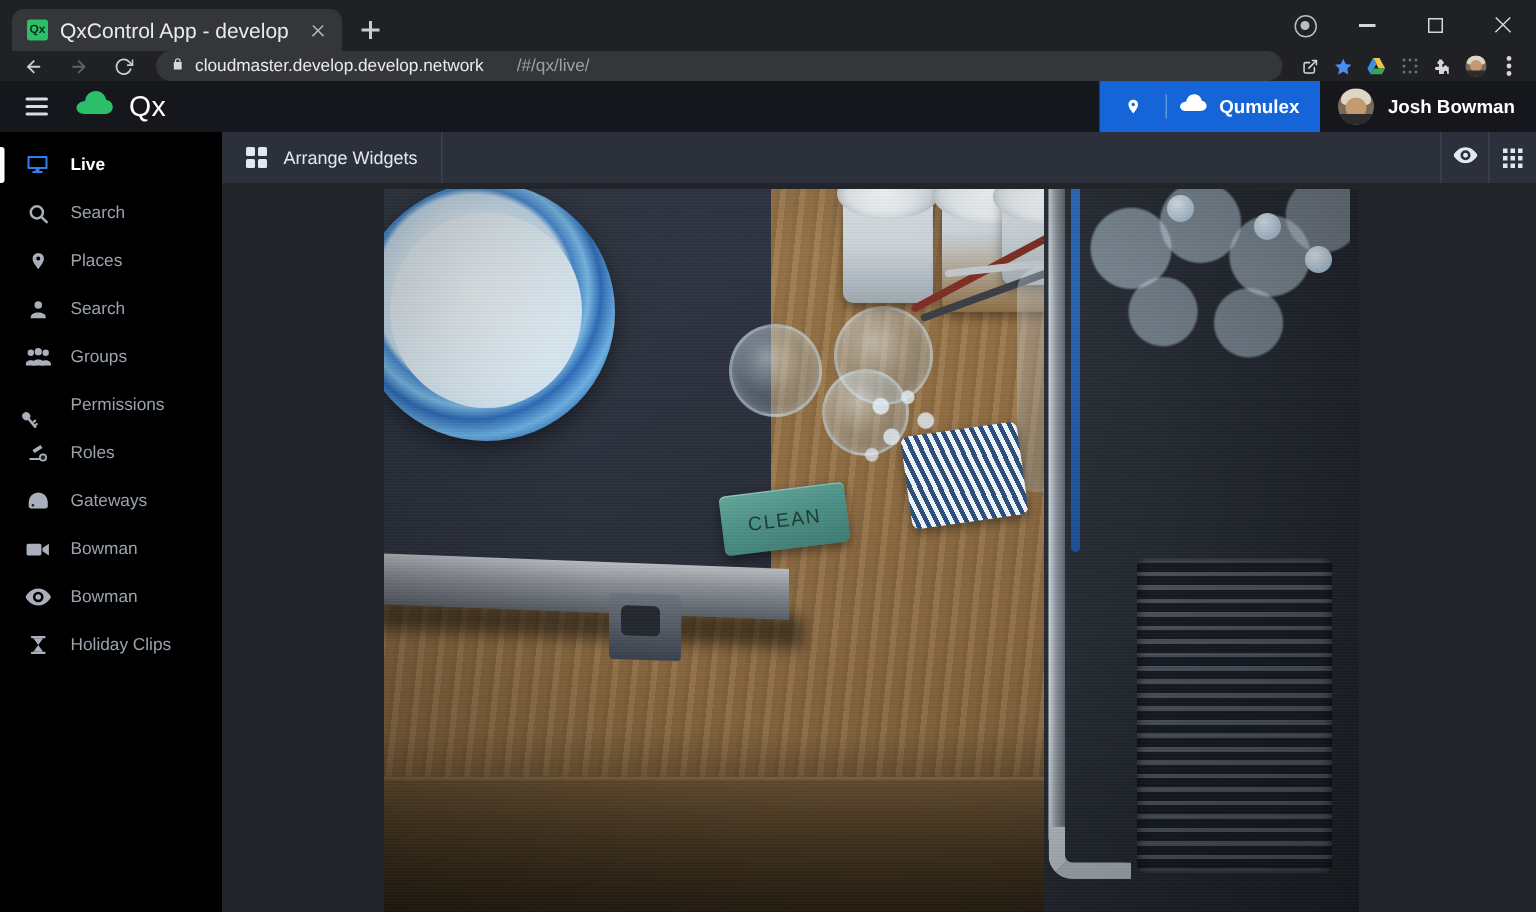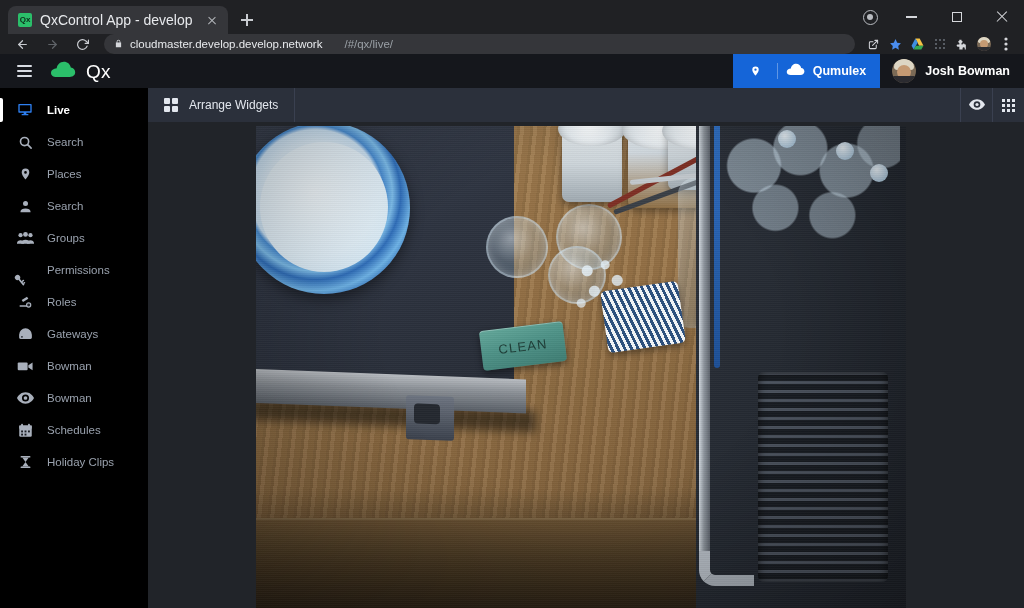--- a/index.html
+++ b/index.html
@@ -693,36 +693,20 @@
         <div class="navitem">
           <span class="ico">
               <svg width="17" height="12" viewBox="0 0 24 16" fill="currentColor">
                 <path d="M12 0C6 0 1.7 4.4 0 8c1.7 3.6 6 8 12 8s10.3-4.4 12-8c-1.7-3.6-6-8-12-8zm0 13a5 5 0 1 1 0-10 5 5 0 0 1 0 10z"></path>
                 <circle cx="12" cy="8" r="2.6"></circle>
               </svg>
             </span>
           <span class="lbl">Bowman</span>
         </div>
 
-        <div class="navitem">
-          <span class="ico">
-              <svg width="15" height="15" viewBox="0 0 24 24" fill="currentColor">
-                <rect x="2" y="4" width="20" height="18" rx="2"></rect>
-                <rect x="2" y="4" width="20" height="5" fill="currentColor"></rect>
-                <rect x="5" y="1" width="3" height="5" rx="1.2"></rect>
-                <rect x="16" y="1" width="3" height="5" rx="1.2"></rect>
-                <rect x="5" y="12" width="3" height="3" fill="#1b1d23"></rect>
-                <rect x="10.5" y="12" width="3" height="3" fill="#1b1d23"></rect>
-                <rect x="16" y="12" width="3" height="3" fill="#1b1d23"></rect>
-                <rect x="5" y="17" width="3" height="3" fill="#1b1d23"></rect>
-                <rect x="10.5" y="17" width="3" height="3" fill="#1b1d23"></rect>
-              </svg>
-            </span>
-          <span class="lbl">Schedules</span>
-        </div>
 
         <div class="navitem">
           <span class="ico">
               <svg width="13" height="16" viewBox="0 0 24 24" fill="currentColor">
                 <rect x="3" y="1" width="18" height="2.6" rx="1"></rect>
                 <rect x="3" y="20.4" width="18" height="2.6" rx="1"></rect>
                 <path d="M6 3.6h12L12 12l6 8.4H6L12 12z"></path>
               </svg>
             </span>
           <span class="lbl">Holiday Clips</span>

